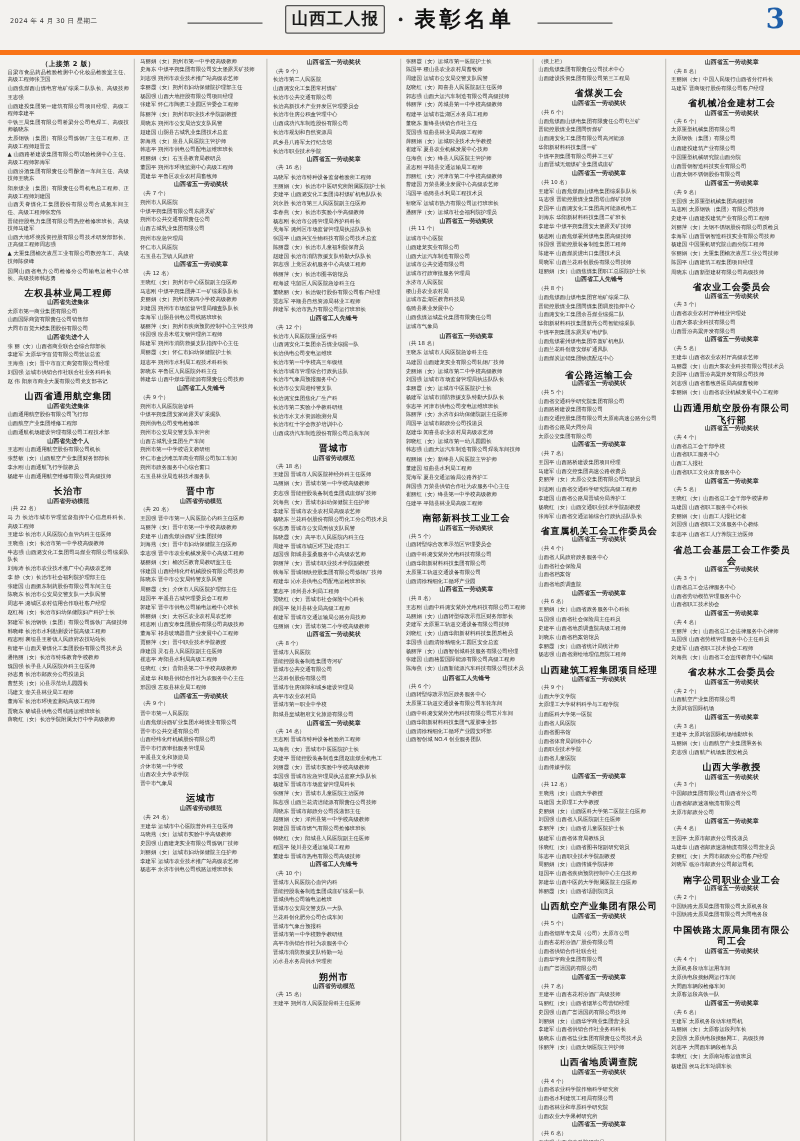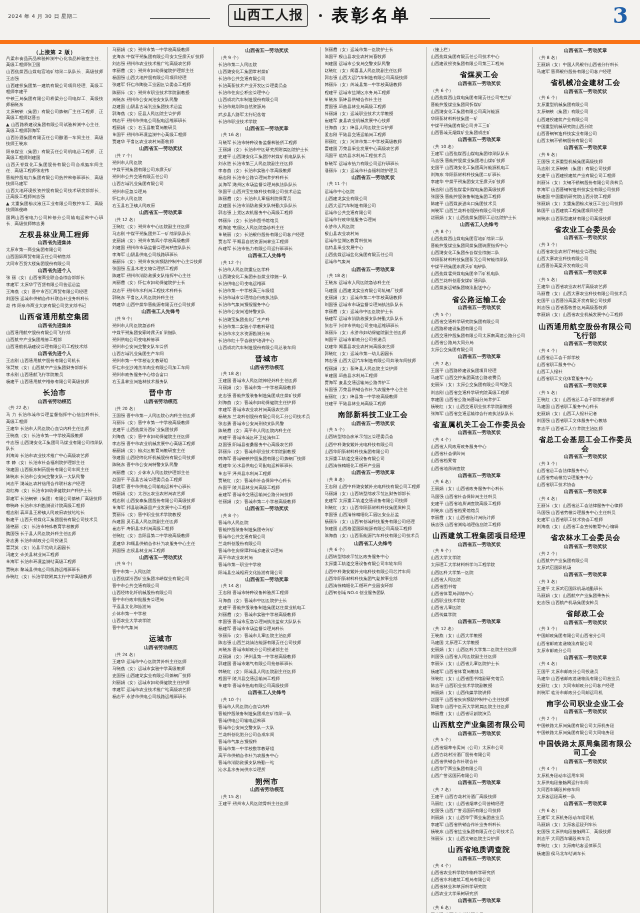--- a/index.html
+++ b/index.html
@@ -653,21 +653,21 @@
         <div class="h-main">省农林水工会委员会</div>
         <div class="h-small">山西省五一劳动奖状</div>
         <div class="txt">（共 2 个）</div>
         <div class="txt">山西航空产业集团有限公司</div>
         <div class="txt">太原武宿国际机场</div>
         <div class="h-small">山西省五一劳动奖章</div>
         <div class="txt">（共 3 名）</div>
         <div class="txt">王建平  太原武宿国际机场地勤班长</div>
         <div class="txt">马丽娟（女）山西航空产业集团乘务长</div>
         <div class="txt">史志强  山西航产机场集团安检员</div>
-        <div class="h-main">省邮政工会</div>
+        <div class="h-main">山西大学教授</div>
         <div class="h-small">山西省五一劳动奖状</div>
         <div class="txt">（共 3 个）</div>
         <div class="txt">中国邮政集团有限公司山西省分公司</div>
         <div class="txt">山西省邮政速递物流有限公司</div>
         <div class="txt">太原市邮政分公司</div>
         <div class="h-small">山西省五一劳动奖章</div>
         <div class="txt">（共 4 名）</div>
         <div class="txt">王国平  太原市邮政分公司投递员</div>
         <div class="txt">马建华  山西省邮政速递物流有限公司营业员</div>
         <div class="txt">史丽红（女）大同市邮政分公司客户经理</div>

